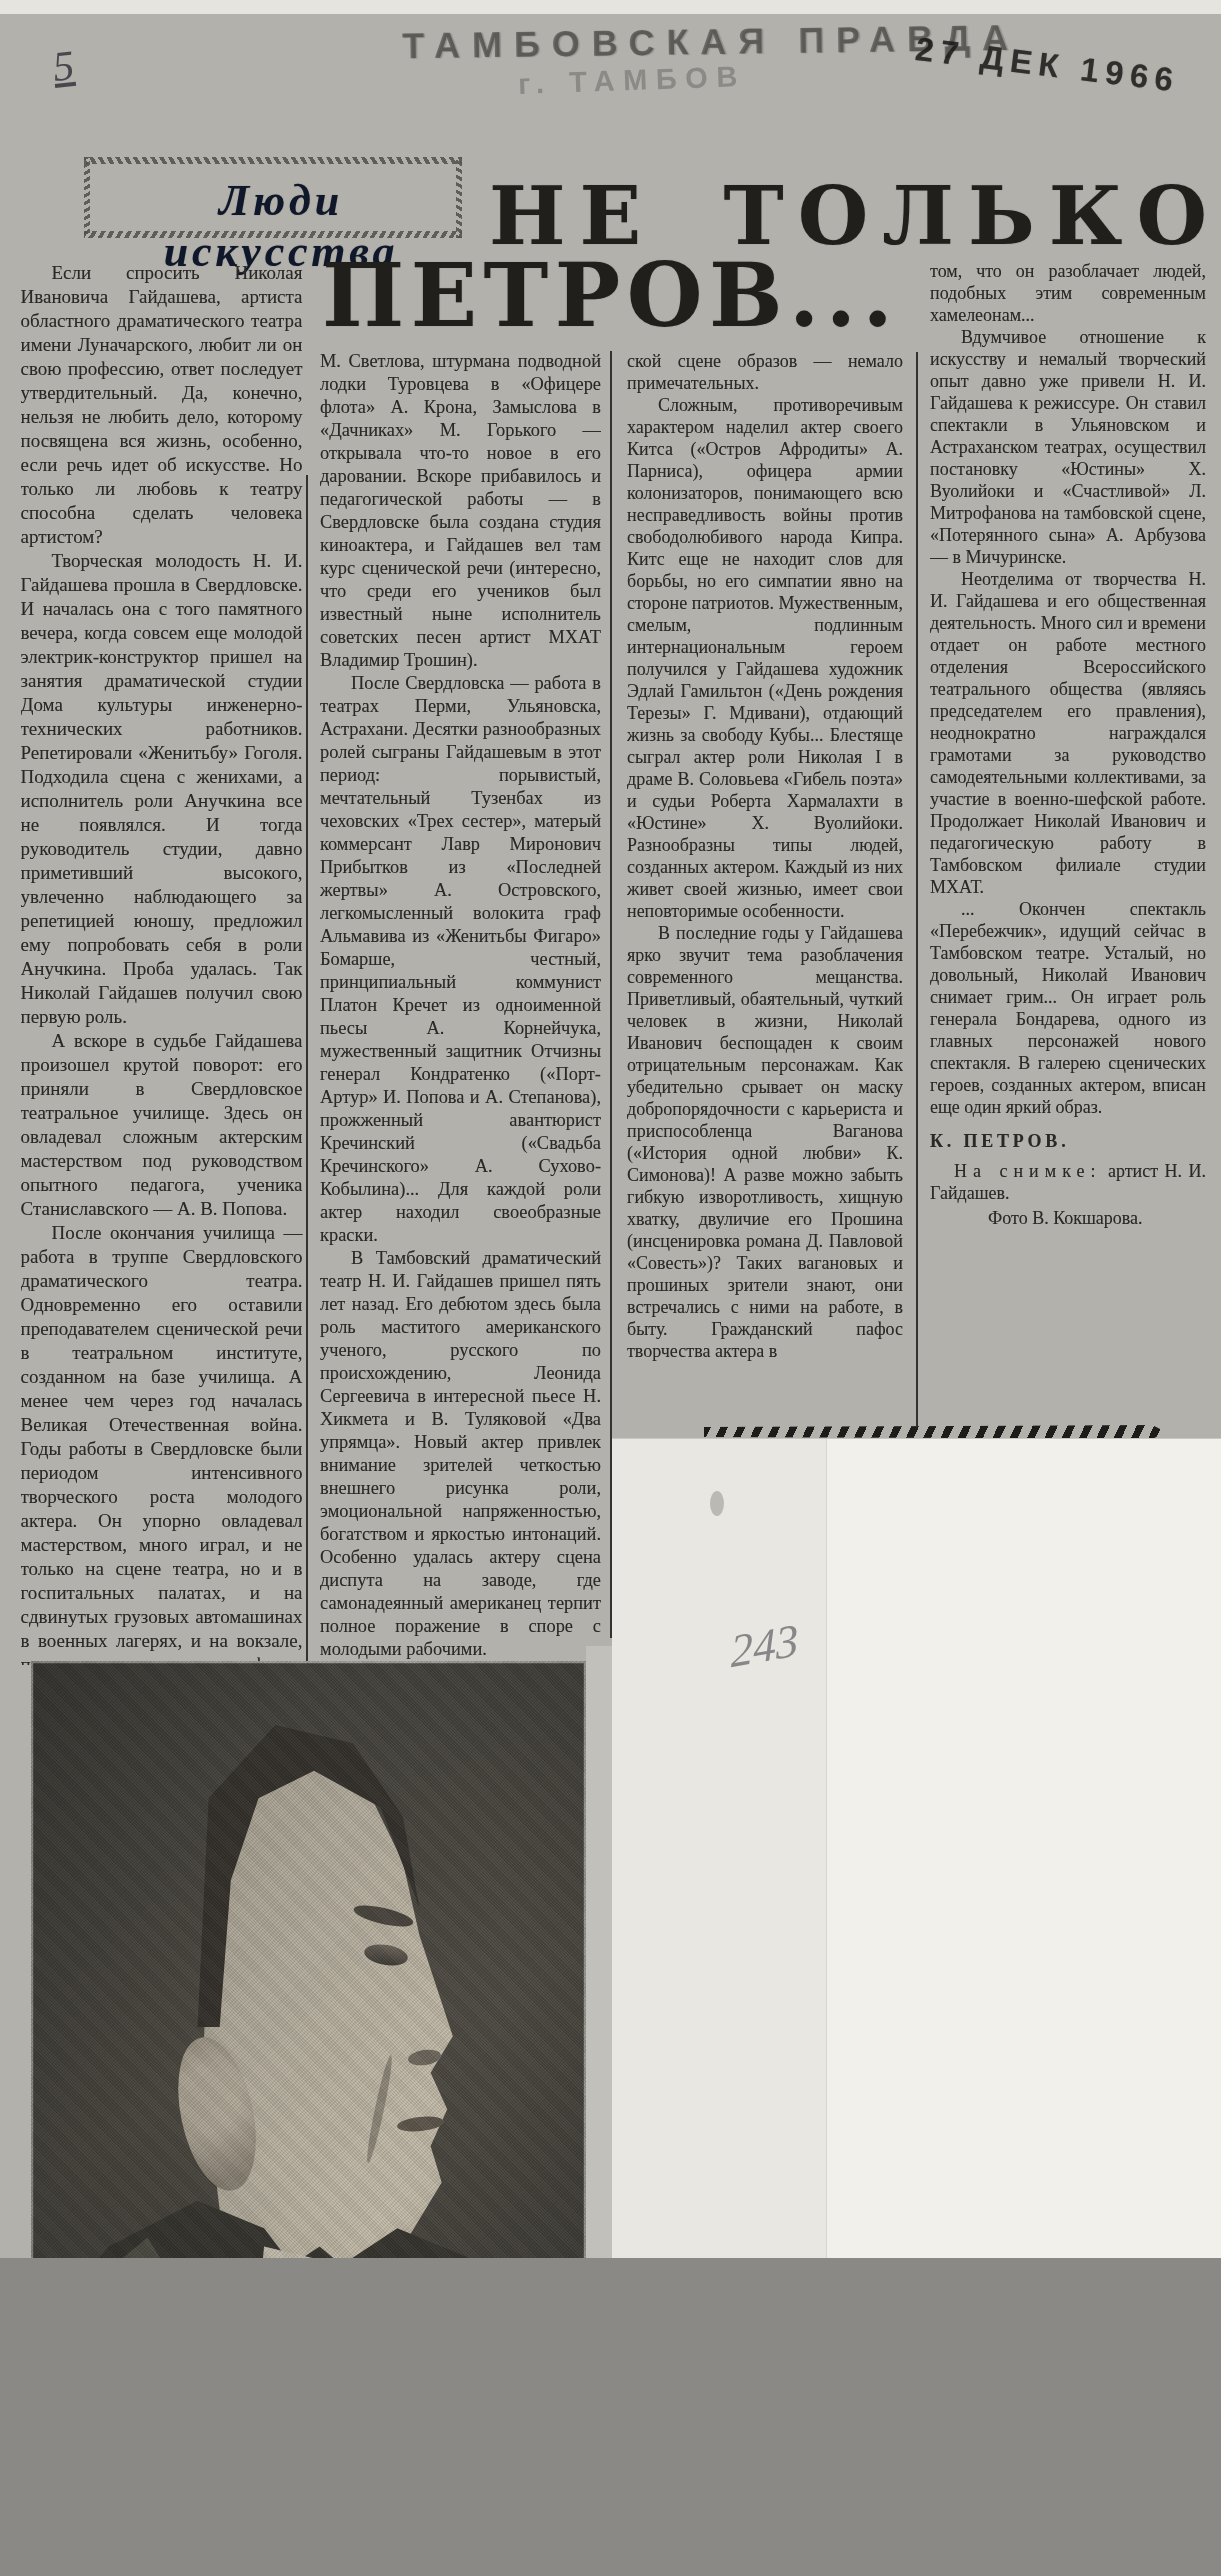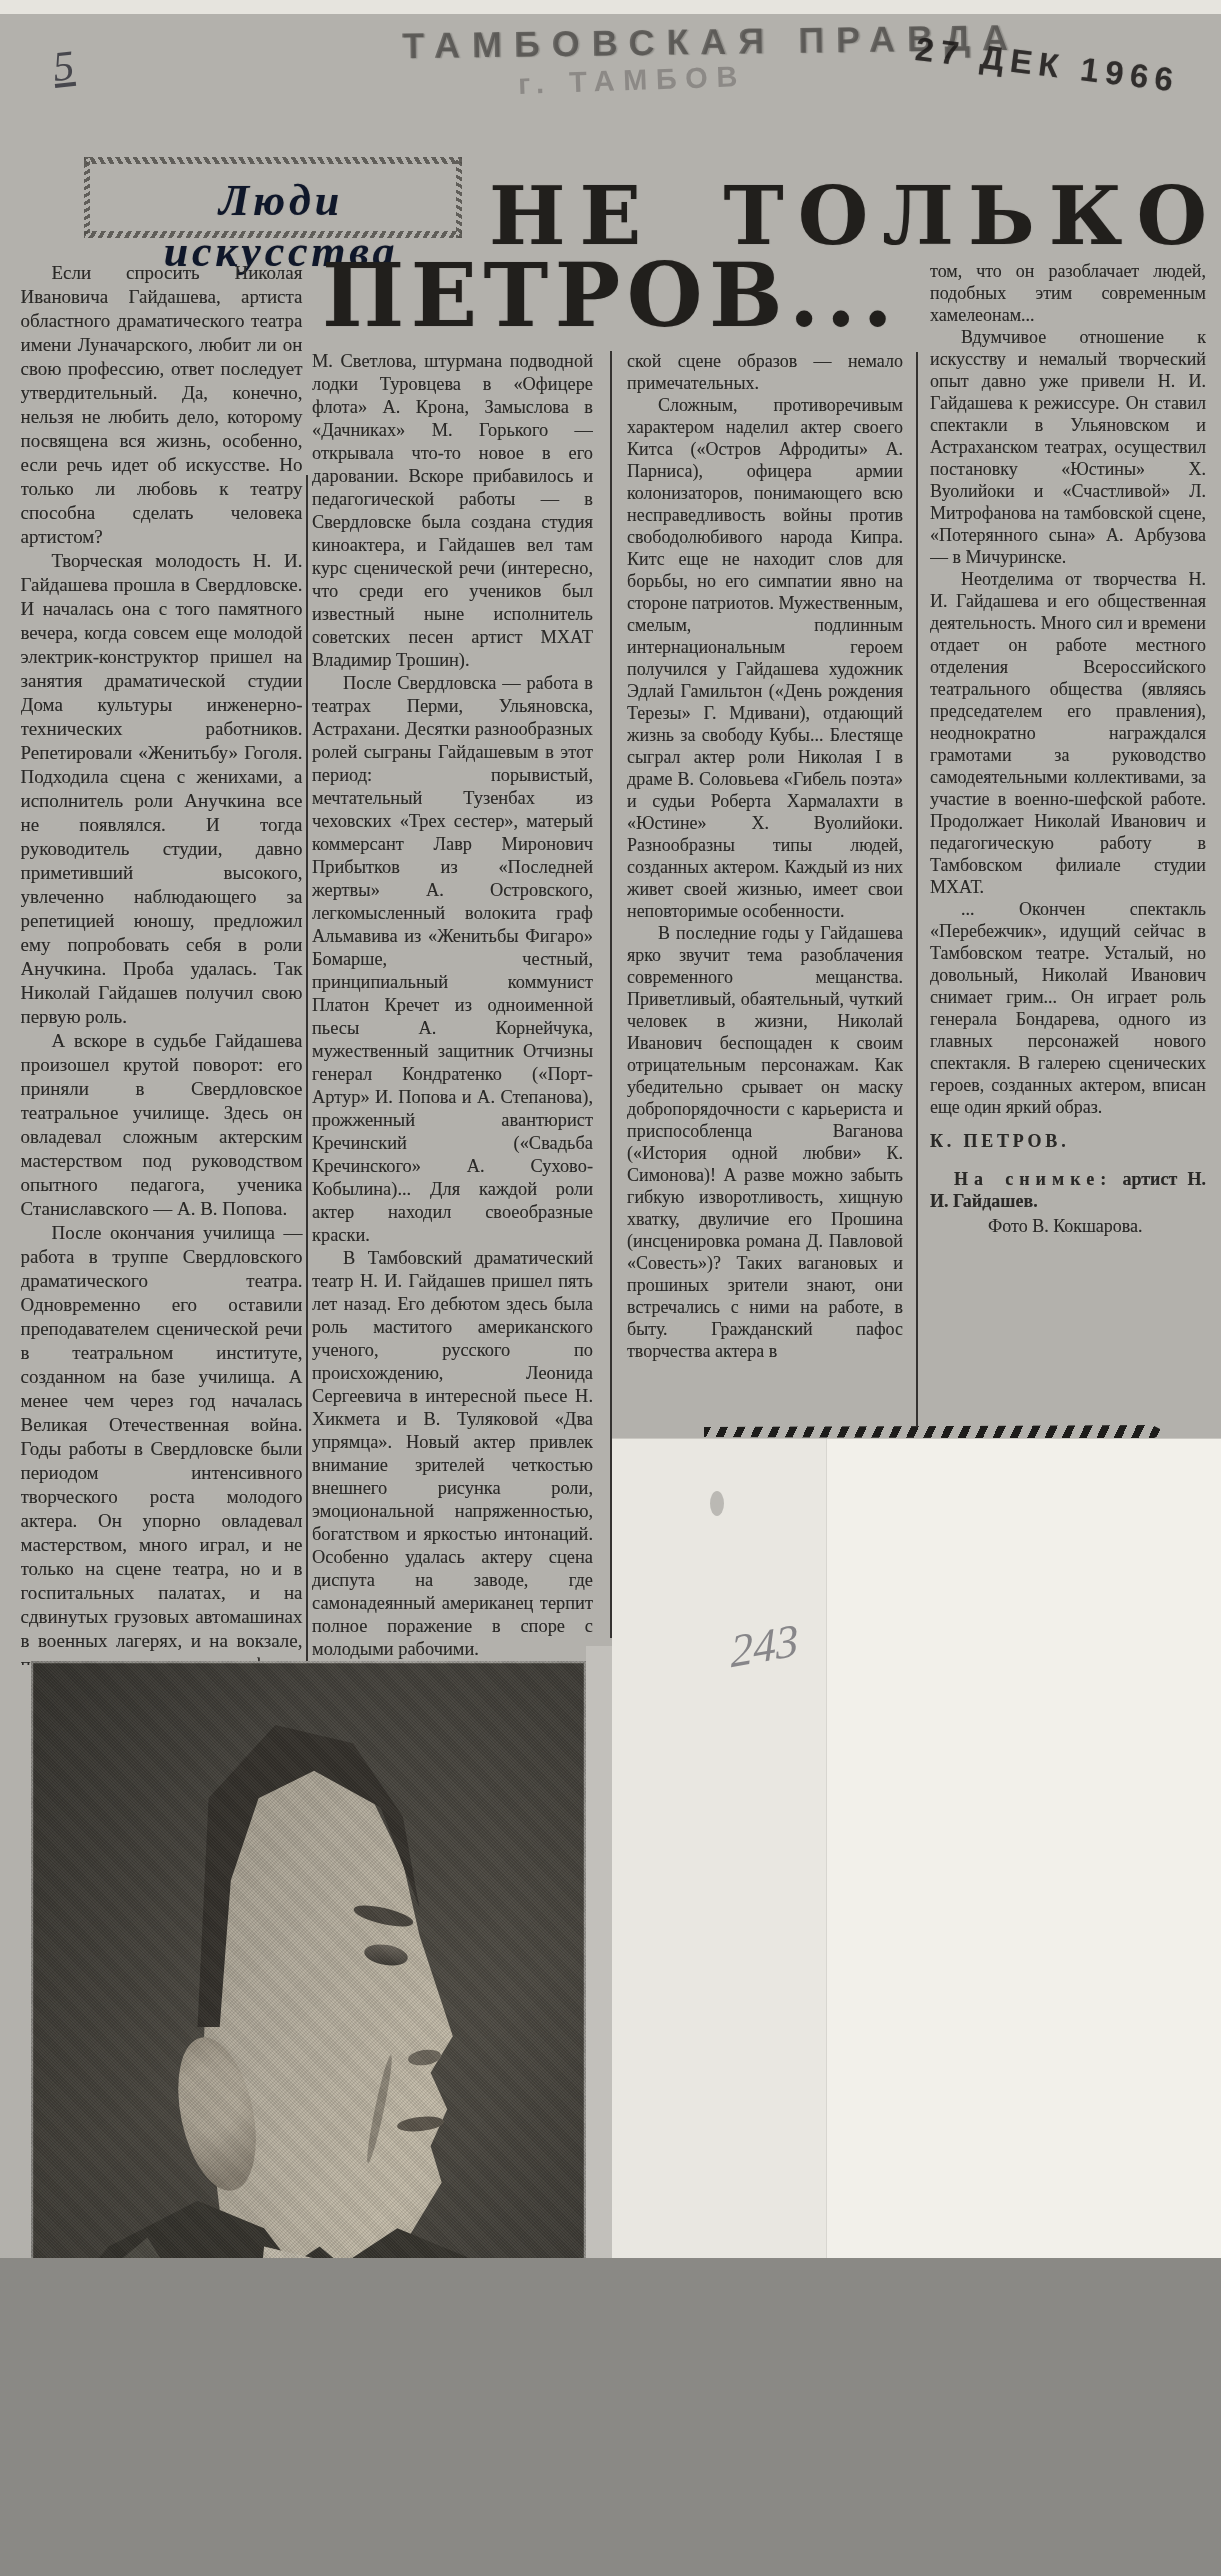--- a/index.html
+++ b/index.html
@@ -43,25 +43,25 @@
   .headline{position:absolute;font-family:"DejaVu Serif",serif;font-weight:bold;color:#211f1c;white-space:nowrap;
     text-shadow:0 0 1.1px rgba(33,31,28,.35);}
   .headline.l1{left:489px;top:168px;font-size:81px;letter-spacing:14px;word-spacing:26px;}
   .headline.l2{left:322px;top:244px;font-size:87px;letter-spacing:6.5px;}
   
   .col{position:absolute;text-align:justify;overflow:hidden;
     text-shadow:0 0 0.5px rgba(42,41,39,.35);}
   .col .para{margin:0;text-indent:31px;}
   .col .para.cont{text-indent:0;}
   .c1{left:20.5px;top:261px;width:282px;height:1404px;font-size:19px;line-height:24px;}
-  .c2{left:312px;top:350px;width:281px;height:1309px;font-size:18.4px;line-height:23px;}
+  .c2{left:320px;top:350px;width:281px;height:1309px;font-size:18.4px;line-height:23px;}
   .c3{left:627px;top:350px;width:276px;height:1062px;font-size:18px;line-height:22px;}
   .c4{left:930px;top:260px;width:276px;height:1153px;font-size:18px;line-height:22px;}
   .para.sig{text-align:left;font-weight:bold;letter-spacing:3.8px;text-indent:0;margin-top:12px;padding-right:7.6px;}
-  .para.caption{font-weight:bold;margin-top:16px;text-indent:24px;}
+  .para.caption{font-weight:normal;margin-top:8px;text-indent:24px;}
   .cap-lead{letter-spacing:6px;}
   .para.credit{text-align:center;text-indent:0;margin-top:3.2px;padding-right:5.4px;}
   
   .vrule{position:absolute;width:1.6px;background:#343230;}
   .vr1{left:306px;top:475px;height:1188px;}
   .vr2{left:610px;top:351px;height:1287px;}
   .vr3{left:916px;top:352px;height:1074px;}
   
   .hatch{position:absolute;left:704px;top:1425px;width:462px;height:14px;
     background:repeating-linear-gradient(115deg,#1d1c1a 0 7px,rgba(0,0,0,0) 7px 15.7px);

